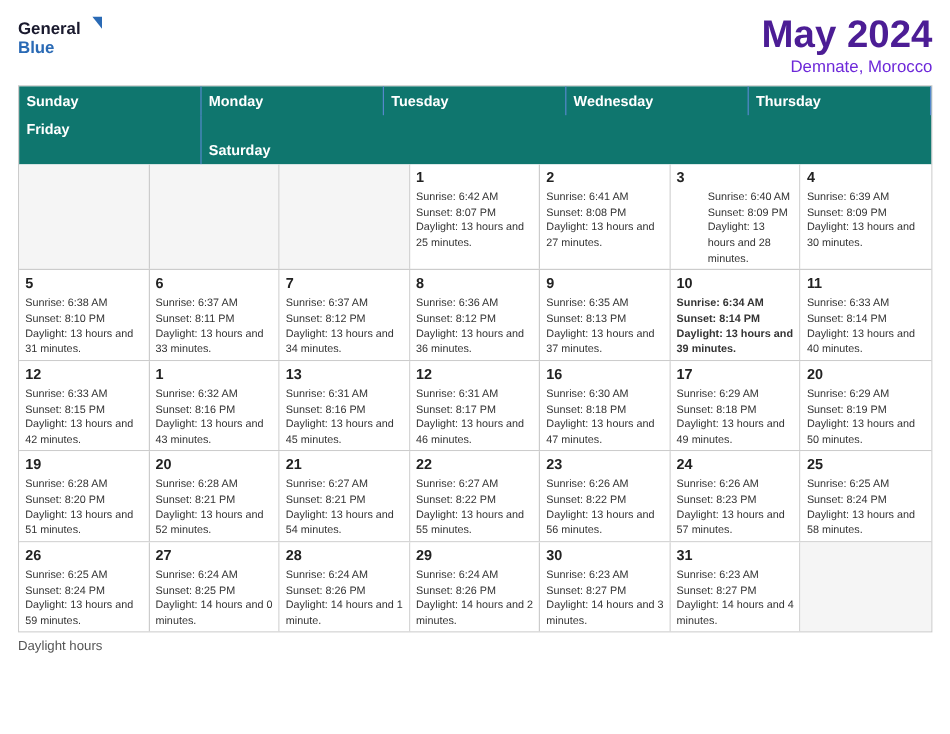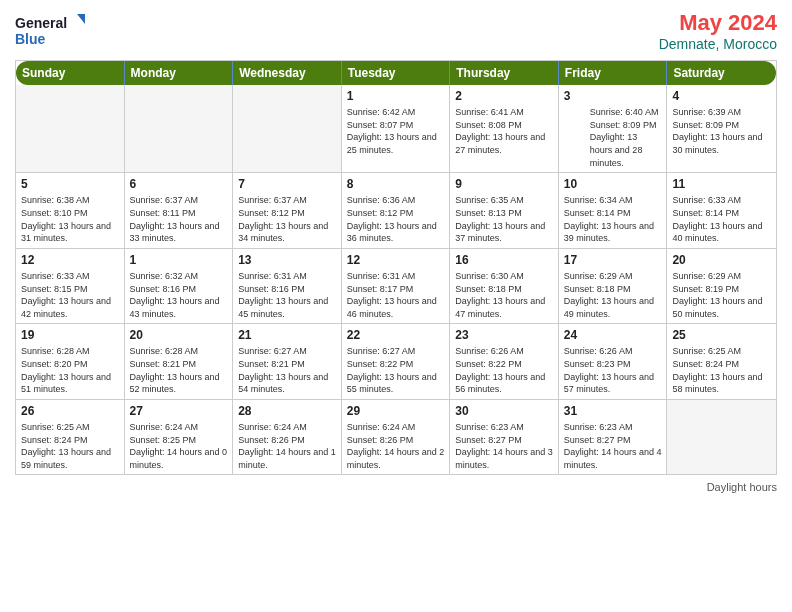--- a/index.html
+++ b/index.html
@@ -25,49 +25,48 @@
     }
     .logo {
       display: flex;
       align-items: center;
       gap: 4px;
     }
     .title-block {
       text-align: right;
     }
     .month-year {
-      font-size: 22px;
+      font-size: 32px;
       font-weight: bold;
-      color: #ef4444;
+      color: #4c1d95;
     }
     .location {
       font-size: 14px;
-      color: #0f766e;
+      color: #6d28d9;
       text-align: right;
     }
     .calendar {
       flex: 1;
       display: flex;
       flex-direction: column;
       border: 1px solid #ccc;
     }
     .cal-header {
       display: grid;
-      grid-template-columns: repeat(7, 1fr);
-      background: #4d7c0f;
-      border-radius: 12px;
+      grid-template-columns: repeat(5, 1fr);
+      background: #0f766e;
     }
     .cal-header-cell {
       color: #fff;
       font-size: 12px;
       font-weight: bold;
       padding: 5px 6px;
       border-right: 1px solid #5588cc;
     }
-    .cal-header-cell:last-child { border-right: none; }
+    .cal-header-cell:last-child { border-right: none; margin-top: 17px; }
     .cal-body {
       flex: 1;
       display: flex;
       flex-direction: column;
     }
     .cal-row {
       display: grid;
       grid-template-columns: repeat(7, 1fr);
       flex: 1;
       border-top: 1px solid #ccc;
@@ -90,21 +89,21 @@
     }
     .cell-info {
       font-size: 9px;
       color: #333;
       line-height: 1.4;
     }
     .footer {
       margin-top: 6px;
       font-size: 11px;
       color: #555;
-      text-align: right;
+      text-align: left;
     }
   </style>
 </head>
 <body>
 
 <div class="page">
   <div class="header">
     <div class="logo">
     <svg width="70" height="40" viewBox="0 0 70 40">
       <text x="0" y="18" font-size="14" font-weight="bold" fill="#1a1a2e" font-family="Arial">General</text>
@@ -115,22 +114,22 @@
     <div class="title-block">
       <div class="month-year">May 2024</div>
       <div class="location">Demnate, Morocco</div>
     </div>
   </div>
 
   <div class="calendar">
     <div class="cal-header">
     <div class="cal-header-cell">Sunday</div>
         <div class="cal-header-cell">Monday</div>
+        <div class="cal-header-cell">Tuesday</div>
         <div class="cal-header-cell">Wednesday</div>
-        <div class="cal-header-cell">Tuesday</div>
         <div class="cal-header-cell">Thursday</div>
         <div class="cal-header-cell">Friday</div>
         <div class="cal-header-cell">Saturday</div>
       </div>
     <div class="cal-body">
     <div class="cal-row">
           <div class="cal-cell empty"></div>
           <div class="cal-cell empty"></div>
           <div class="cal-cell empty"></div>
           <div class="cal-cell">
@@ -184,21 +183,21 @@
 Daylight: 13 hours and 36 minutes.</div>
           </div>
           <div class="cal-cell">
             <div class="day-number">9</div>
             <div class="cell-info" style="white-space: pre-line;">Sunrise: 6:35 AM
 Sunset: 8:13 PM
 Daylight: 13 hours and 37 minutes.</div>
           </div>
           <div class="cal-cell">
             <div class="day-number">10</div>
-            <div class="cell-info" style="white-space: pre-line;">Sunrise: 6:34 AM
+            <div class="cell-info" style="white-space: pre-line; font-weight: bold;">Sunrise: 6:34 AM
 Sunset: 8:14 PM
 Daylight: 13 hours and 39 minutes.</div>
           </div>
           <div class="cal-cell">
             <div class="day-number">11</div>
             <div class="cell-info" style="white-space: pre-line;">Sunrise: 6:33 AM
 Sunset: 8:14 PM
 Daylight: 13 hours and 40 minutes.</div>
           </div>
         </div>

